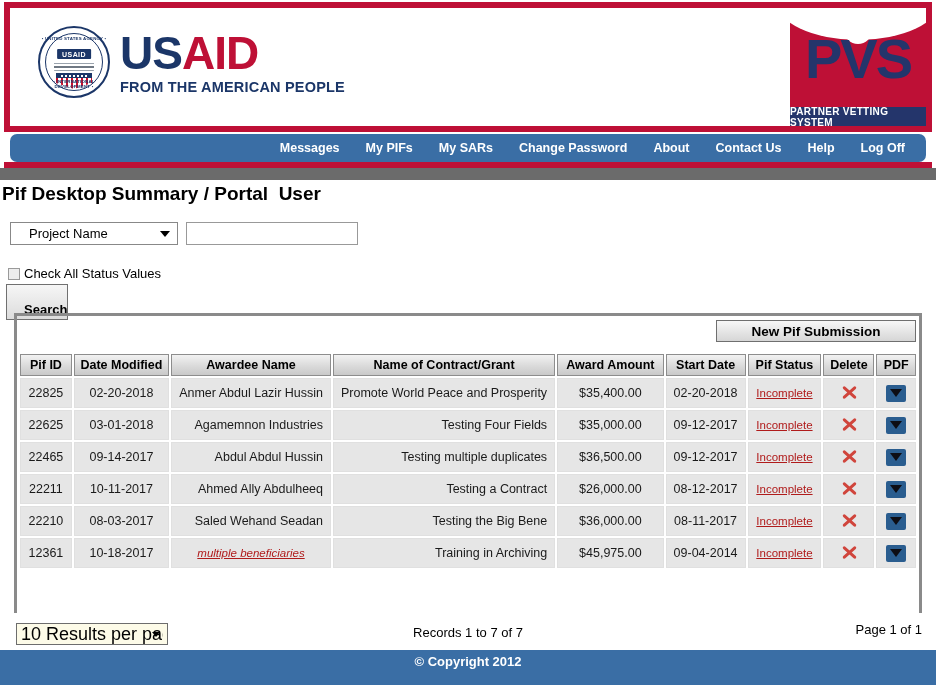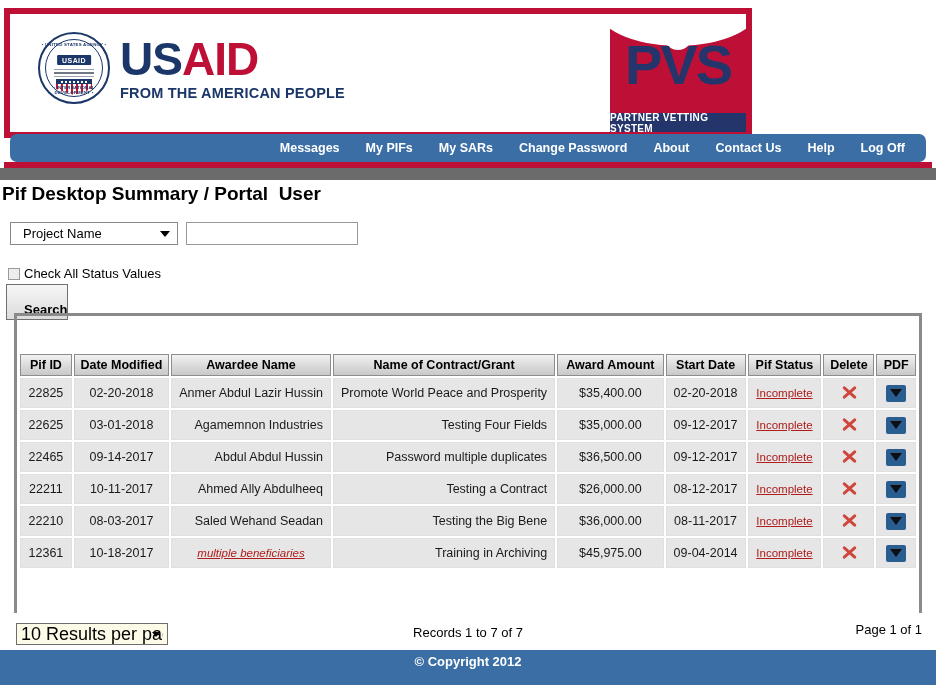--- a/index.html
+++ b/index.html
@@ -7,22 +7,22 @@
     margin: 0; padding: 0;
     width: 936px; height: 685px;
     background: #ffffff;
     font-family: "Liberation Sans", sans-serif;
     overflow: hidden;
   }
   #page { position: relative; width: 936px; height: 685px; background:#fff; }
 
   
   .header-box {
-    position: absolute; left: 4px; top: 8px;
-    width: 748px; height: 130px;
+    position: absolute; left: 4px; top: 2px;
+    width: 928px; height: 130px;
     border: 6px solid #be1036;
     background: #ffffff;
   }
   .usaid-logo {
     position: absolute; left: 28px; top: 18px;
     display: flex; align-items: center; gap: 10px;
   }
   .usaid-seal {
     width: 72px; height: 72px; position: relative;
     border-radius: 50%;
@@ -145,21 +145,21 @@
     font-family: "Liberation Sans", sans-serif;
     white-space: pre;
   }
 
   
   .search-row { position: absolute; left: 10px; top: 222px; }
   .sel-project {
     width: 168px; height: 23px;
     border: 1px solid #888; background: #fff;
     font-size: 13px; font-family: "Liberation Sans", sans-serif;
-    color: #000; padding: 0 12px;
+    color: #000; padding: 0 18px;
     appearance: none; -webkit-appearance: none;
     position: relative;
   }
   .sel-wrap { position: relative; display: inline-block; vertical-align: top; }
   .sel-arrow {
     position: absolute; right: 8px; top: 9px; pointer-events: none;
     width: 0; height: 0;
     border-left: 5px solid transparent; border-right: 5px solid transparent;
     border-top: 6px solid #000;
   }
@@ -384,20 +384,21 @@
     <span class="chk-box"></span>
     <span>Check All Status Values</span>
   </div>
 
   <button class="btn-search">Search</button>
 
   <div class="hr-main"></div>
   <div class="panel-left-border"></div>
   <div class="panel-right-border"></div>
 
+  <button class="btn-newpif">New Pif Submission</button>
 
   <table class="grid">
     <thead>
       <tr>
         <th class="c-pifid">Pif ID</th>
         <th class="c-datemod">Date Modified</th>
         <th class="c-awardee">Awardee Name</th>
         <th class="c-contract">Name of Contract/Grant</th>
         <th class="c-amount">Award Amount</th>
         <th class="c-start">Start Date</th>
@@ -426,21 +427,21 @@
           <td class="c-amount">$35,000.00</td>
           <td class="c-start">09-12-2017</td>
           <td class="c-status"><a href="#" class="link-red">Incomplete</a></td>
           <td class="c-del"><span class="icon-delete"></span></td>
           <td class="c-pdf"><span class="icon-pdf"></span></td>
         </tr>
         <tr>
           <td class="c-pifid">22465</td>
           <td class="c-datemod">09-14-2017</td>
           <td class="c-awardee l">Abdul Abdul Hussin</td>
-          <td class="c-contract l">Password multiple duplicates</td>
+          <td class="c-contract l">Testing multiple duplicates</td>
           <td class="c-amount">$36,500.00</td>
           <td class="c-start">09-12-2017</td>
           <td class="c-status"><a href="#" class="link-red">Incomplete</a></td>
           <td class="c-del"><span class="icon-delete"></span></td>
           <td class="c-pdf"><span class="icon-pdf"></span></td>
         </tr>
         <tr>
           <td class="c-pifid">22211</td>
           <td class="c-datemod">10-11-2017</td>
           <td class="c-awardee l">Ahmed Ally Abdulheeq</td>

